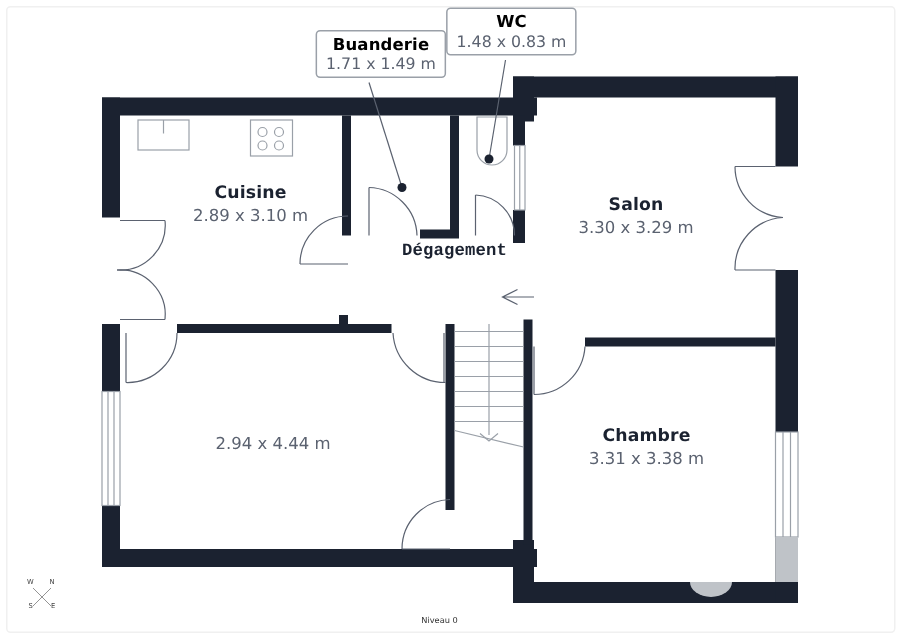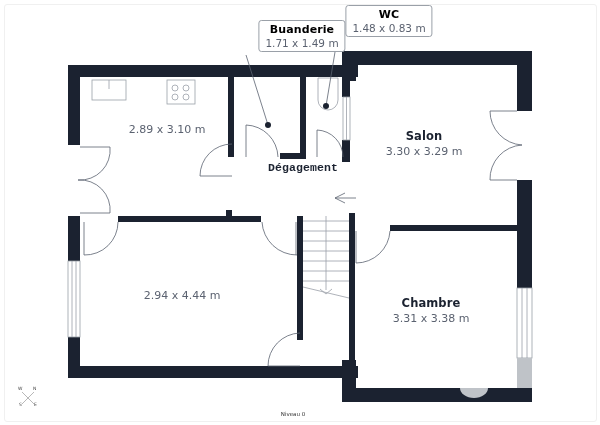--- a/index.html
+++ b/index.html
@@ -2,21 +2,21 @@
 <html><head>
   <meta charset="utf-8">
   <style>
     html, body { margin: 0; padding: 0; background: #ffffff; }
     body { width: 600px; height: 425px; position: relative; overflow: hidden; font-family: "DejaVu Sans", sans-serif; }
     #plan { position: absolute; left: 0; top: 0; width: 600px; height: 425px; }
     .frame { position:absolute; left:4px; top:4px; width:591px; height:416px; border:1px solid #f0f0f0; border-radius:3px; pointer-events:none; }
     .room-label { position: absolute; text-align: center; transform: translateX(-50%); white-space: nowrap; color:#1b2230; }
     .room-name { font-weight: bold; font-size: 11.5px; display:block; letter-spacing: 0.1px; }
     .room-dim { font-size: 11px; color:#5b6270; display:block; margin-top:2px; }
-    .callout { position:absolute; background:#fff; border:1px solid #9aa0a8; border-radius:3px; padding:2px 6px 2px 6px; text-align:center; transform: translateX(-50%); margin-left: 48px; }
+    .callout { position:absolute; background:#fff; border:1px solid #9aa0a8; border-radius:3px; padding:2px 6px 2px 6px; text-align:center; transform: translateX(-50%); }
     .callout .room-name { font-size: 11px; }
     .callout .room-dim { font-size: 10.5px; margin-top:1px; }
     .level { position:absolute; left:293px; top:411px; font-size:5.5px; color:#333; transform: translateX(-50%); }
     .compass { position:absolute; left:16px; top:386px; width:24px; height:24px; }
     .compass span { position:absolute; font-size:4.5px; color:#444; }
   </style>
 </head>
 <body>
 
 <div class="frame"></div>
@@ -141,20 +141,21 @@
   <circle cx="268" cy="125" r="3" fill="#1b2230"></circle>
   <circle cx="326" cy="106" r="3" fill="#1b2230"></circle>
 
   <path d="M345 193 L335 198 L345 203 M335 198 L356 198" stroke="#5b6270" fill="none" stroke-width="0.8"></path>
 
   <path d="M460 388 A14 10 0 0 0 488 388 Z" fill="#bfc3c8"></path>
   <path d="M517 358 L532 358 L532 388 L517 388 Z" fill="#bfc3c8"></path>
 </svg>
 
 <div class="room-label" style="left:167px; top:121px;">
+  <span class="room-name">Cuisine</span>
   <span class="room-dim">2.89 x 3.10 m</span>
 </div>
 
 <div class="callout" style="left:254px; top:20px;">
   <span class="room-name">Buanderie</span>
   <span class="room-dim">1.71 x 1.49 m</span>
 </div>
 
 <div class="callout" style="left:341px; top:5px;">
   <span class="room-name">WC</span>
@@ -167,21 +168,21 @@
 
 <div class="room-label" style="left:424px; top:129px;">
   <span class="room-name">Salon</span>
   <span class="room-dim">3.30 x 3.29 m</span>
 </div>
 
 <div class="room-label" style="left:182px; top:287px;">
   <span class="room-dim">2.94 x 4.44 m</span>
 </div>
 
-<div class="room-label" style="left:431px; top:296px;">
+<div class="room-label" style="left:431px; top:283px;">
   <span class="room-name">Chambre</span>
   <span class="room-dim">3.31 x 3.38 m</span>
 </div>
 
 <div class="compass">
   <svg width="24" height="24" viewBox="0 0 24 24">
     <line x1="6" y1="6" x2="18" y2="18" stroke="#888" stroke-width="0.6"></line>
     <line x1="18" y1="6" x2="6" y2="18" stroke="#888" stroke-width="0.6"></line>
   </svg>
   <span style="left:2px; top:0px;">W</span>

